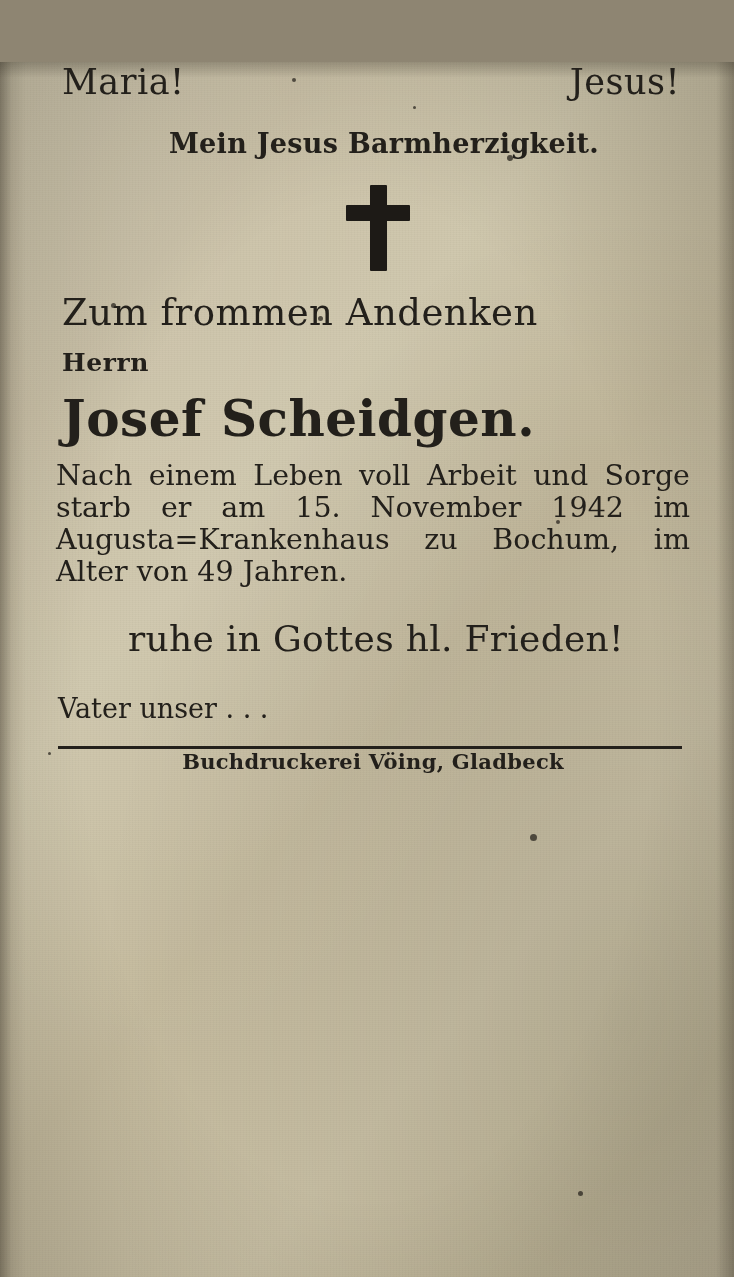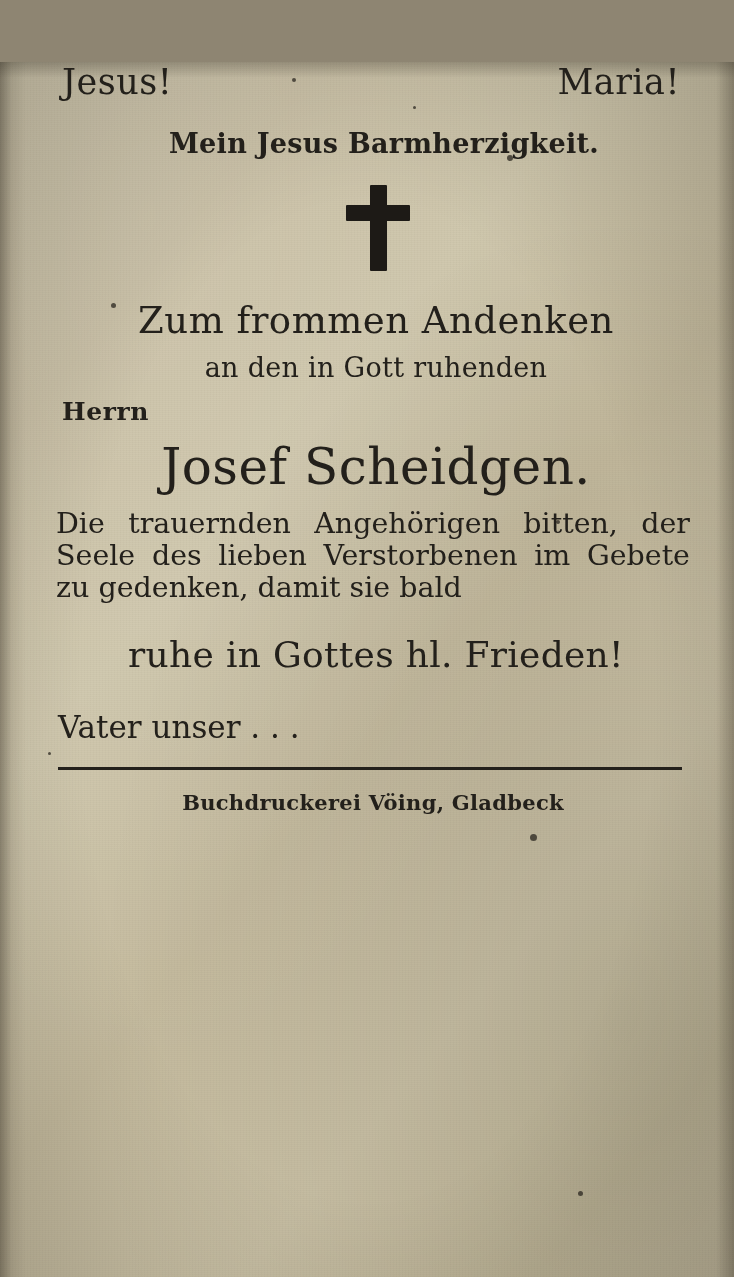--- a/index.html
+++ b/index.html
@@ -114,45 +114,44 @@
     left: 0;
     top: 20px;
     width: 64px;
     height: 16px;
     background: #1d1a16;
     border-radius: 1px;
   }
 
   
   .ded1 {
-    text-align: center;
+    text-align: left;
     font-size: 37px;
-    margin-top: 28px;
+    margin-top: 20px;
     letter-spacing: 0.5px;
     padding-left: 6px;
   }
   .ded2 {
     text-align: center;
     font-size: 27px;
     margin-top: 10px;
     letter-spacing: 0.3px;
     padding-left: 6px;
   }
   .ded3 {
     text-align: left;
     font-size: 25px;
     font-weight: bold;
     margin-top: 14px;
     letter-spacing: 0.6px;
     padding-left: 6px;
   }
   .name {
-    text-align: center;
     font-size: 50px;
-    font-weight: normal;
+    font-weight: bold;
     margin-top: 12px;
     letter-spacing: 0.5px;
     padding-left: 6px;
     white-space: nowrap;
   }
 
   
   .body {
     margin-top: 12px;
     font-size: 28.5px;
@@ -169,36 +168,36 @@
     text-align: center;
     font-size: 36px;
     margin-top: 30px;
     letter-spacing: 0.3px;
     padding-left: 6px;
   }
 
   .prayers {
     display: flex;
     justify-content: space-between;
-    font-size: 31px;
+    font-size: 27px;
     margin-top: 34px;
     padding: 0 14px 0 2px;
   }
 
   .rule {
     margin: 22px 8px 0 2px;
     height: 3px;
     background: #23201b;
   }
 
   .printer {
     text-align: center;
     font-size: 21px;
     font-weight: bold;
-    margin-top: 20px;
+    margin-top: 0;
     letter-spacing: 0.3px;
   }
 
   
   .speck {
     position: absolute;
     background: #2a261f;
     border-radius: 50%;
     opacity: 0.75;
     z-index: 4;
@@ -223,40 +222,39 @@
   <div class="speck" style="left:111px;top:241px;width:5px;height:5px;"></div>
   <div class="speck" style="left:318px;top:254px;width:5px;height:5px;"></div>
   <div class="speck" style="left:556px;top:458px;width:4px;height:4px;"></div>
   <div class="speck" style="left:530px;top:772px;width:7px;height:7px;"></div>
   <div class="speck" style="left:578px;top:1129px;width:5px;height:5px;"></div>
   <div class="speck" style="left:48px;top:690px;width:3px;height:3px;"></div>
 
   <div class="content">
 
     <div class="invocation">
+      <span>Maria!</span>
       <span>Jesus!</span>
-      <span>Maria!</span>
     </div>
 
     <div class="subinvocation">Mein Jesus Barmherzigkeit.</div>
 
     <div class="cross-wrap">
       <div class="cross">
         <div class="v"></div>
         <div class="h"></div>
       </div>
     </div>
 
     <div class="ded1">Zum frommen Andenken</div>
-    <div class="ded2">an den in Gott ruhenden</div>
     <div class="ded3">Herrn</div>
     <div class="name">Josef Scheidgen.</div>
 
     <div class="body">
-      <p>Die trauernden Angehörigen bitten, der Seele des lieben Verstorbenen im Gebete zu gedenken, damit sie bald</p>
+      <p>Nach einem Leben voll Arbeit und Sorge starb er am 15. November 1942 im Augusta=Krankenhaus zu Bochum, im Alter von 49 Jahren.</p>
     </div>
 
     <div class="closing">ruhe in Gottes hl. Frieden!</div>
 
     <div class="prayers">
       <span>Vater unser . . .</span>
     </div>
 
     <div class="rule"></div>
     <div class="printer">Buchdruckerei Vöing, Gladbeck</div>

